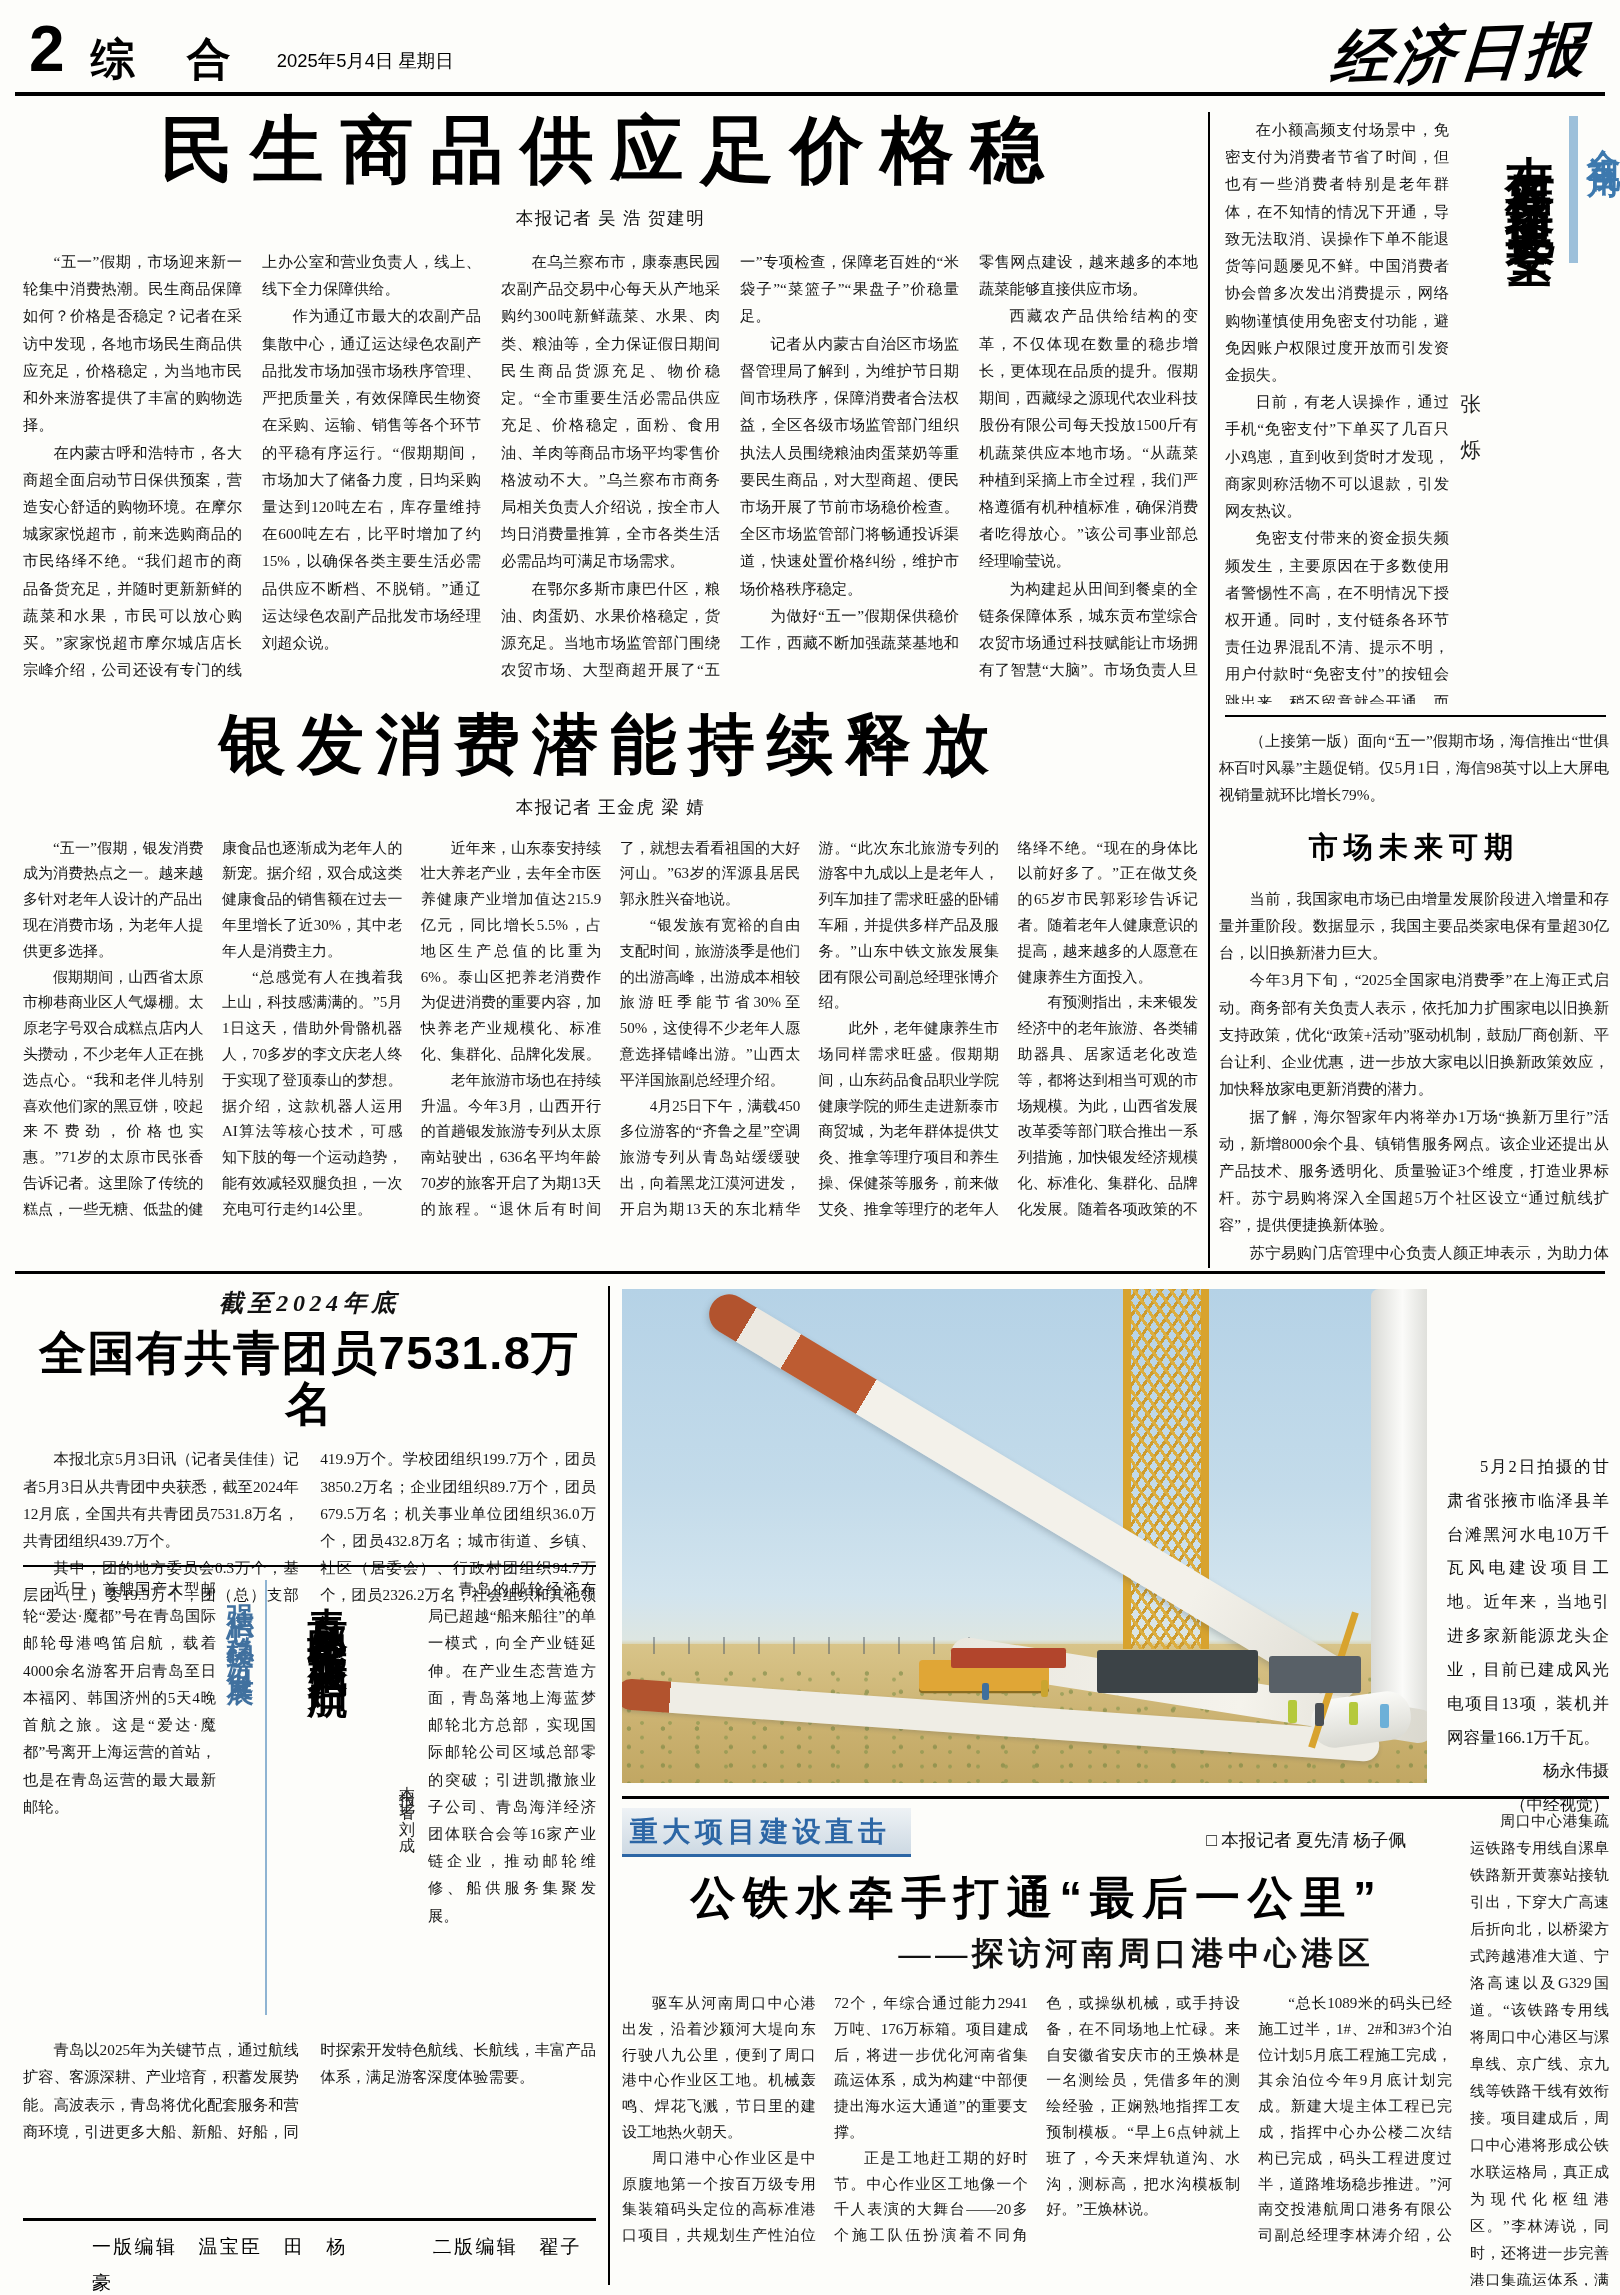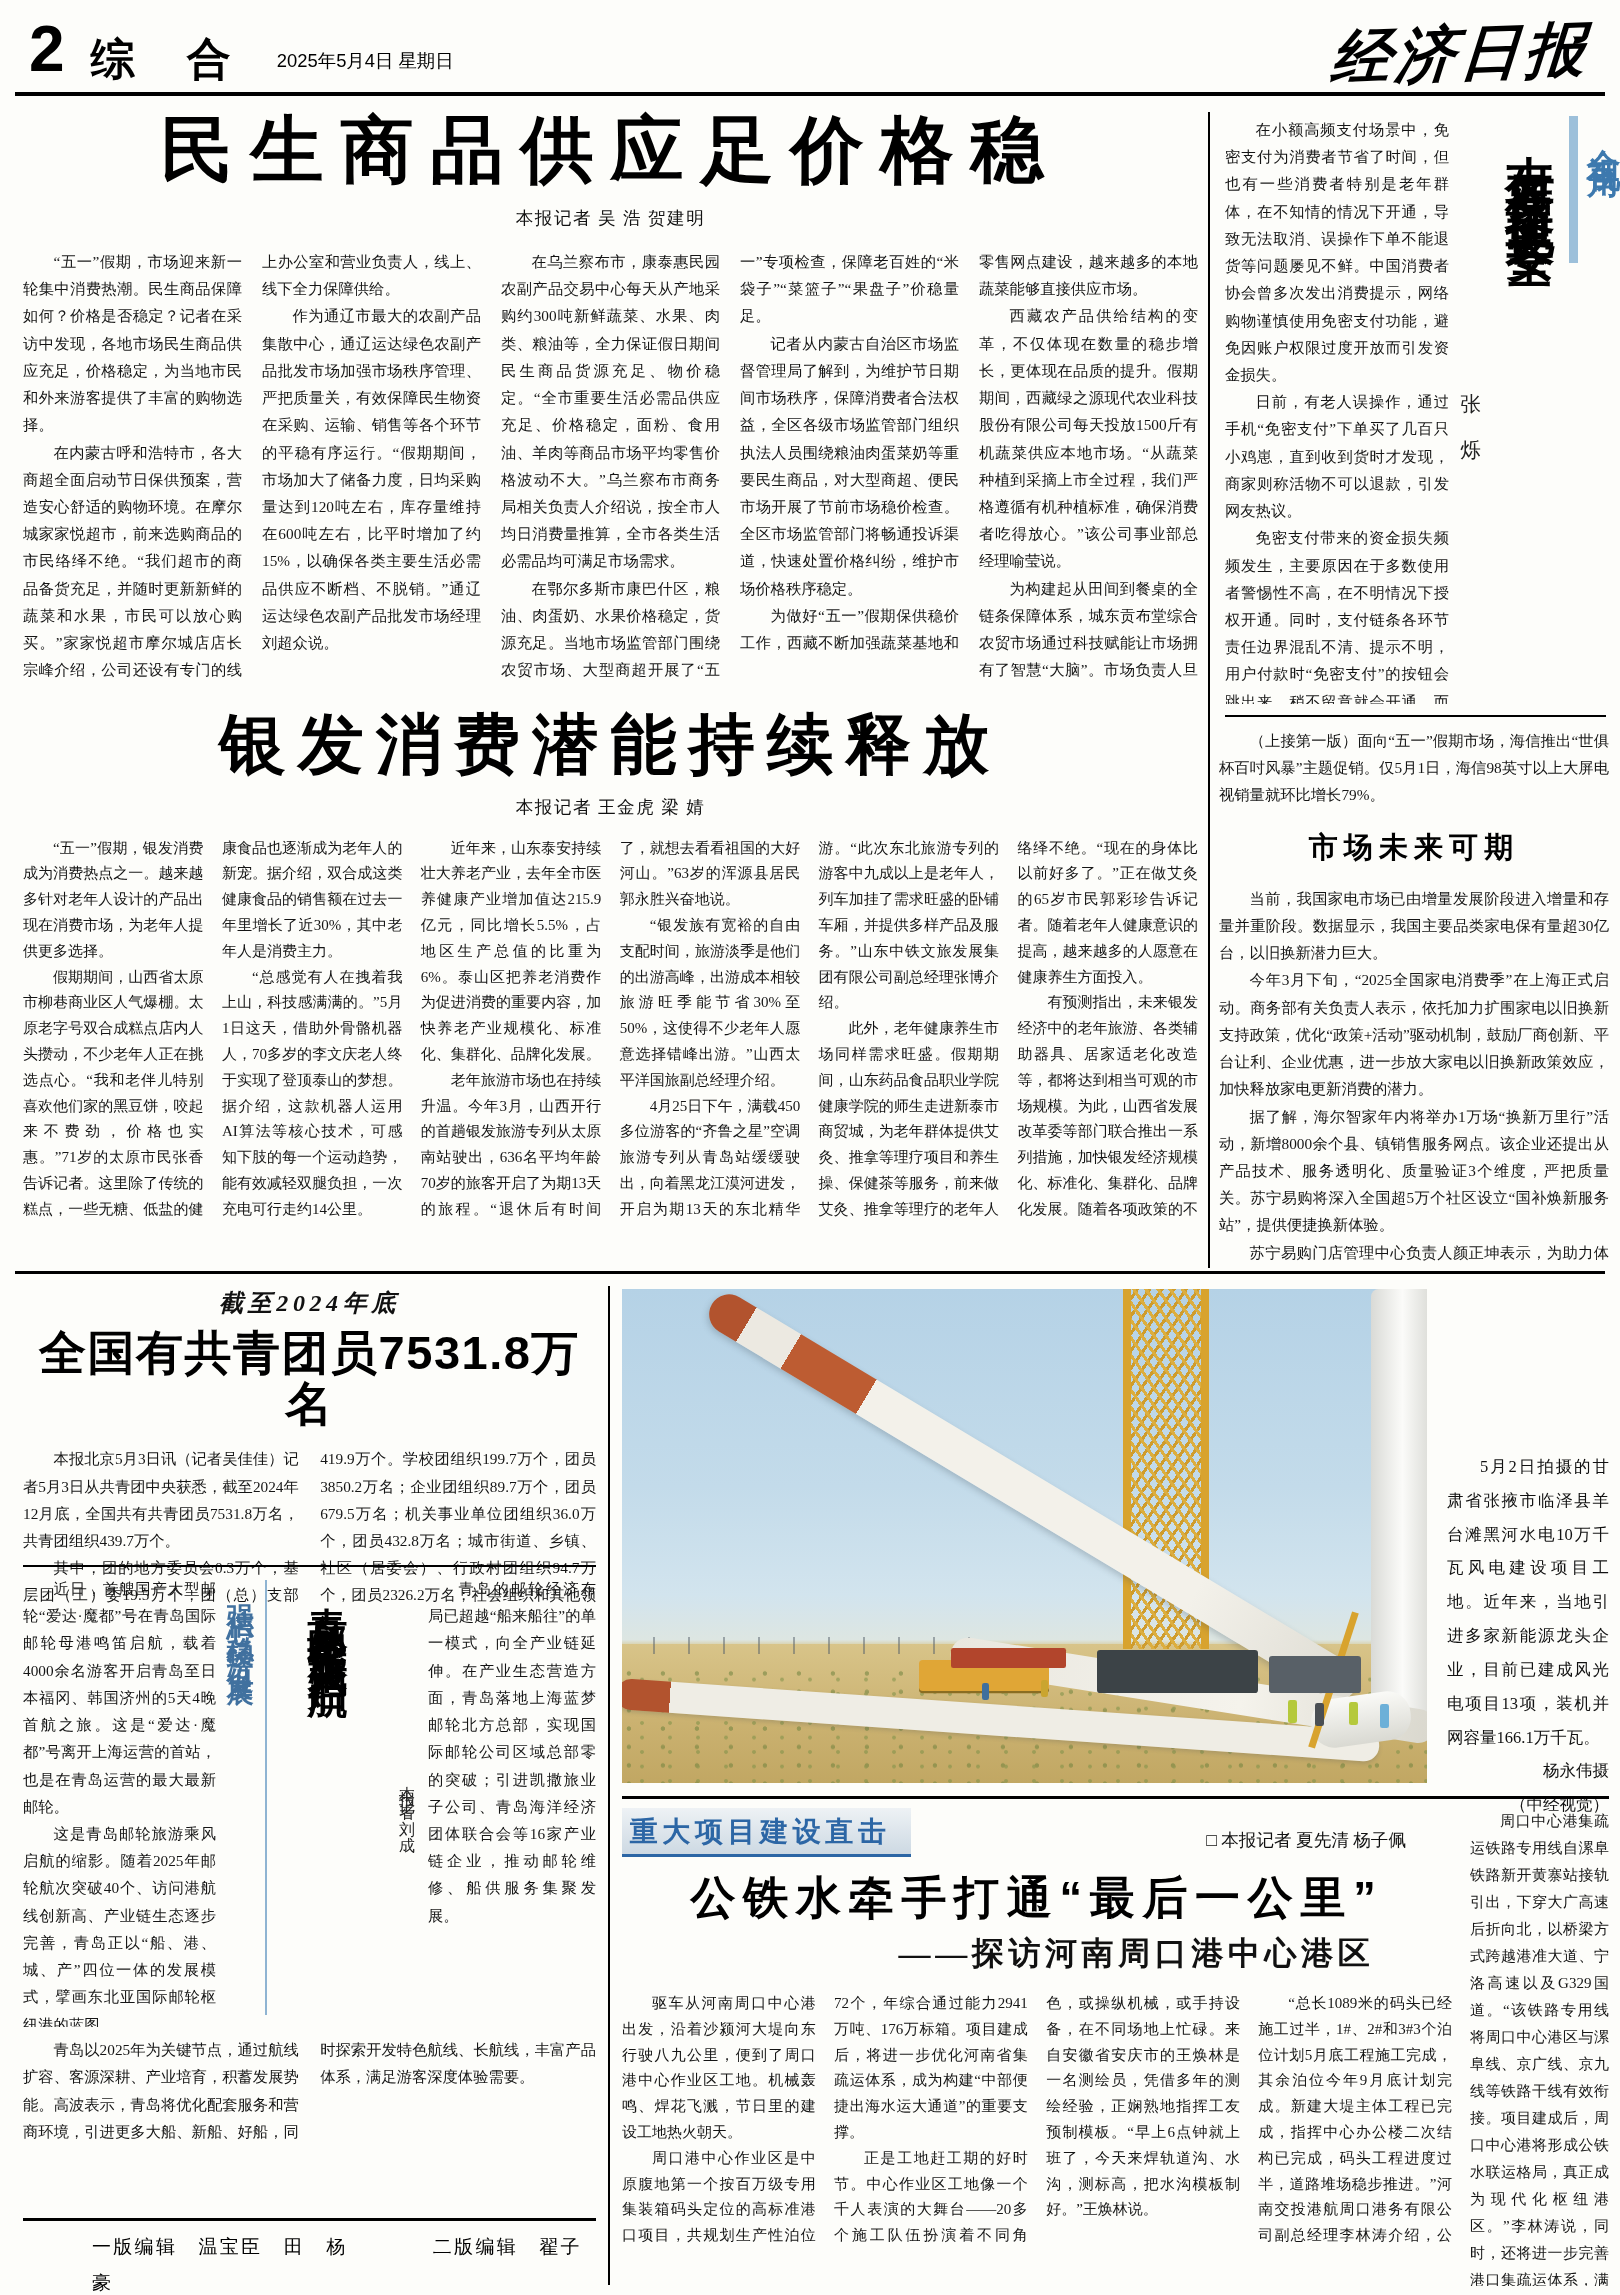--- a/index.html
+++ b/index.html
@@ -101,21 +101,21 @@
   </section>
 
   <div class="abs rule" style="left:1225px;top:715px;width:381px;height:2.3px;"></div>
 
   <section class="abs bt" style="left:1219px;top:727px;width:390px;height:536px;overflow:hidden;">
     <p>（上接第一版）面向“五一”假期市场，海信推出“世俱杯百吋风暴”主题促销。仅5月1日，海信98英寸以上大屏电视销量就环比增长79%。</p>
     <div class="hl subhead center" style="margin:13.8px 0 10.7px;">市场未来可期</div>
     <div>
         <p>当前，我国家电市场已由增量发展阶段进入增量和存量并重阶段。数据显示，我国主要品类家电保有量超30亿台，以旧换新潜力巨大。</p>
         <p>今年3月下旬，“2025全国家电消费季”在上海正式启动。商务部有关负责人表示，依托加力扩围家电以旧换新支持政策，优化“政策+活动”驱动机制，鼓励厂商创新、平台让利、企业优惠，进一步放大家电以旧换新政策效应，加快释放家电更新消费的潜力。</p>
-        <p>据了解，海尔智家年内将举办1万场“换新万里行”活动，新增8000余个县、镇销售服务网点。该企业还提出从产品技术、服务透明化、质量验证3个维度，严把质量关。苏宁易购将深入全国超5万个社区设立“国补焕新服务站”，提供便捷换新体验。</p>
+        <p>据了解，海尔智家年内将举办1万场“换新万里行”活动，新增8000余个县、镇销售服务网点。该企业还提出从产品技术、服务透明化、质量验证3个维度，打造业界标杆。苏宁易购将深入全国超5万个社区设立“通过航线扩容”，提供便捷换新体验。</p>
         <p>苏宁易购门店管理中心负责人颜正坤表示，为助力体验式消费提质升级，近日开业的两大苏宁易购Max超级体验店，将聚焦家庭场景解决方案，联合国内外家电知名品牌打造1∶1家庭空间，提供从家装局改、中央集成到家居美学融合的全链路服务。</p>
       </div>
   </section>
 
   <section class="abs" style="left:23px;top:710px;width:1175px;">
     <div class="hl h2a center">银发消费潜能持续释放</div>
     <div class="byline center" style="margin-top:15.3px;">本报记者 王金虎 梁 婧</div>
     <div class="bt cols" style="margin-top:17px;height:398px;overflow:hidden;column-count:6;column-gap:18.4px;font-size:15px;line-height:1.72;">
         <p>“五一”假期，银发消费成为消费热点之一。越来越多针对老年人设计的产品出现在消费市场，为老年人提供更多选择。</p>
         <p>假期期间，山西省太原市柳巷商业区人气爆棚。太原老字号双合成糕点店内人头攒动，不少老年人正在挑选点心。“我和老伴儿特别喜欢他们家的黑豆饼，咬起来不费劲，价格也实惠。”71岁的太原市民张香告诉记者。这里除了传统的糕点，一些无糖、低盐的健康食品也逐渐成为老年人的新宠。据介绍，双合成这类健康食品的销售额在过去一年里增长了近30%，其中老年人是消费主力。</p>
@@ -140,21 +140,20 @@
       </div>
   </section>
   <div class="abs rule" style="left:23px;top:1565px;width:573px;height:2.3px;"></div>
 
   <div class="abs rule" style="left:608px;top:1286px;width:1.5px;height:999px;"></div>
 
   <section class="abs" style="left:23px;top:1575px;width:573px;">
     <div style="display:flex;height:452px;overflow:hidden;">
       <div class="bt" style="width:193px;flex:none;overflow:hidden;">
           <p>近日，首艘国产大型邮轮“爱达·魔都”号在青岛国际邮轮母港鸣笛启航，载着4000余名游客开启青岛至日本福冈、韩国济州的5天4晚首航之旅。这是“爱达·魔都”号离开上海运营的首站，也是在青岛运营的最大最新邮轮。</p>
-          <p>这是青岛邮轮旅游乘风启航的缩影。随着2025年邮轮航次突破40个、访问港航线创新高、产业链生态逐步完善，青岛正以“船、港、城、产”四位一体的发展模式，擘画东北亚国际邮轮枢纽港的蓝图。</p>
         </div>
       <div style="width:54px;flex:none;display:flex;justify-content:center;padding-top:4.6px;">
         <span class="vert ck" style="height:429px;">强信心 稳经济 促发展</span>
       </div>
       <div style="width:115px;flex:none;display:flex;justify-content:center;">
         <span class="vert hl cvh">青岛邮轮旅游乘风启航</span>
       </div>
       <div style="width:43px;flex:none;display:flex;align-items:center;justify-content:center;">
         <span class="vert cby">本报记者 刘 成</span>
       </div>

